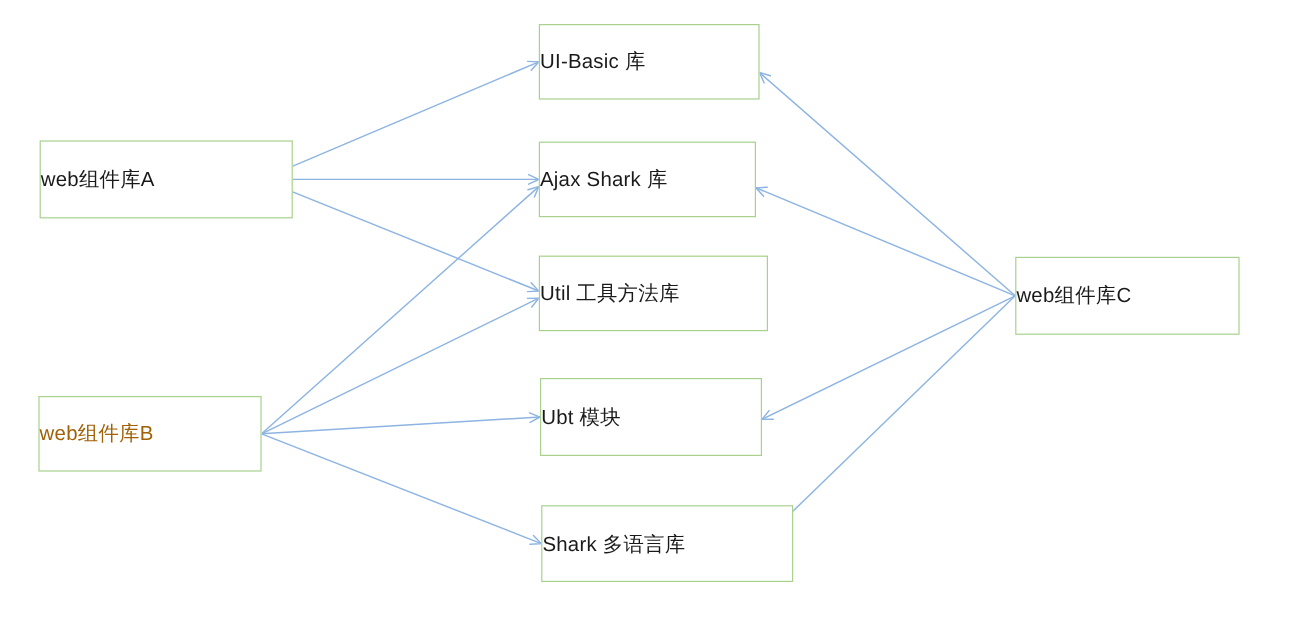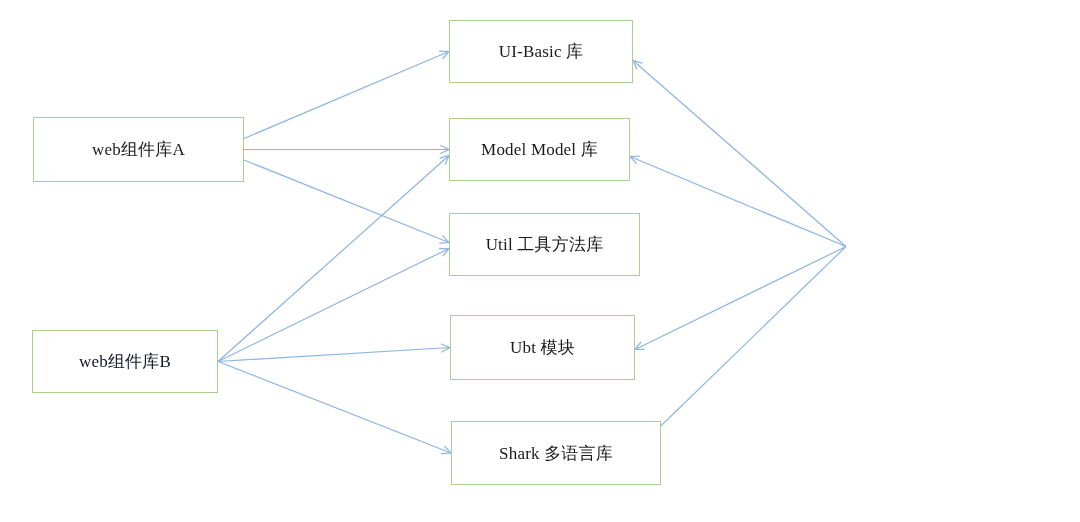--- a/index.html
+++ b/index.html
@@ -23,23 +23,22 @@
     height: 522px;
     pointer-events: none;
   }
   .node {
     position: absolute;
     box-sizing: border-box;
     border: 1.5px solid #a9d18e;
     background: #ffffff;
     display: flex;
     align-items: center;
-    justify-content: center;
+    justify-content: flex-start;
     z-index: 2;
-    font-family: Liberation Serif, serif;
   }
   .node span {
     font-size: 17px;
     color: #1a1a1a;
     letter-spacing: 0.2px;
     white-space: nowrap;
   }
   
   .pos-web-lib-a  { left: 33px;  top: 117px; width: 211px; height: 65px; }
   .pos-web-lib-b  { left: 32px;  top: 330px; width: 186px; height: 63px; }
@@ -74,30 +73,33 @@
         <line x1="846" y1="246.5" x2="635" y2="349.5" stroke="#8db4e2" stroke-width="1.2" marker-end="url(#arrowhead)"></line>
         <line x1="846" y1="246.5" x2="636" y2="450" stroke="#8db4e2" stroke-width="1.2" marker-end="url(#arrowhead)"></line>
       </g>
   </svg>
 
   <div class="node pos-web-lib-a" style="border-color: rgb(169, 209, 142);">
     <span style="color: rgb(26, 26, 26);">web组件库A</span>
   </div>
 
   <div class="node pos-web-lib-b" style="border-color: rgb(169, 209, 142);">
-    <span style="color: #0f172a;">web组件库B</span>
+    <span style="color: #a16207;">web组件库B</span>
   </div>
 
+  <div class="node pos-web-lib-c" style="border-color: rgb(169, 209, 142);">
+    <span style="color: rgb(26, 26, 26);">web组件库C</span>
+  </div>
 
   <div class="node pos-ui-basic" style="border-color: rgb(169, 209, 142);">
     <span style="color: rgb(26, 26, 26);">UI-Basic 库</span>
   </div>
 
   <div class="node pos-ajax-model" style="border-color: rgb(169, 209, 142);">
-    <span style="color: rgb(26, 26, 26);">Model Model 库</span>
+    <span style="color: rgb(26, 26, 26);">Ajax Shark 库</span>
   </div>
 
   <div class="node pos-ubt" style="border-color: rgb(169, 209, 142);">
     <span style="color: rgb(26, 26, 26);">Ubt 模块</span>
   </div>
 
   <div class="node pos-util" style="border-color: rgb(169, 209, 142);">
     <span style="color: rgb(26, 26, 26);">Util 工具方法库</span>
   </div>
 

